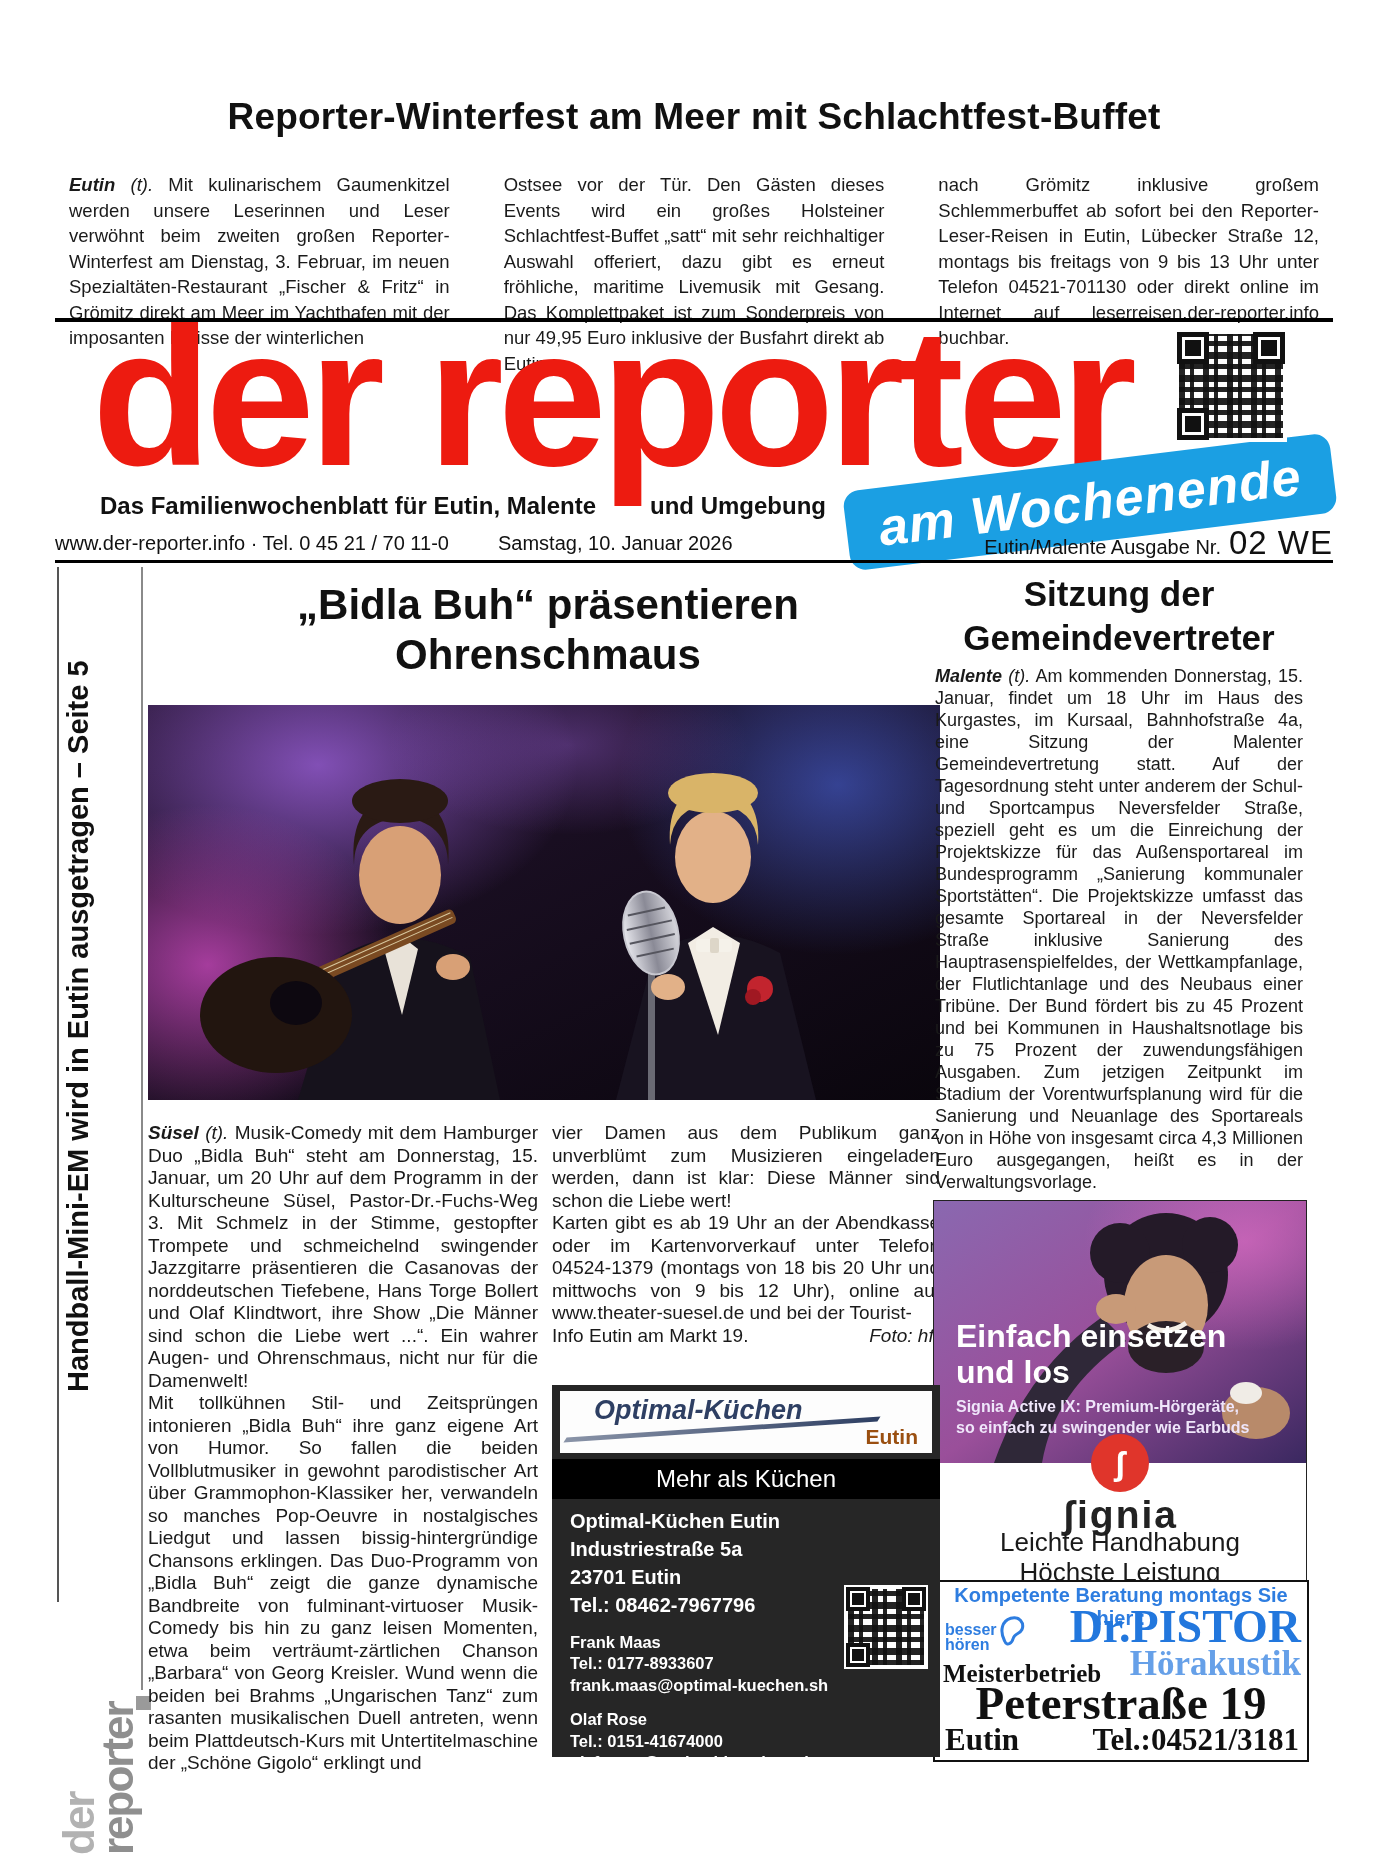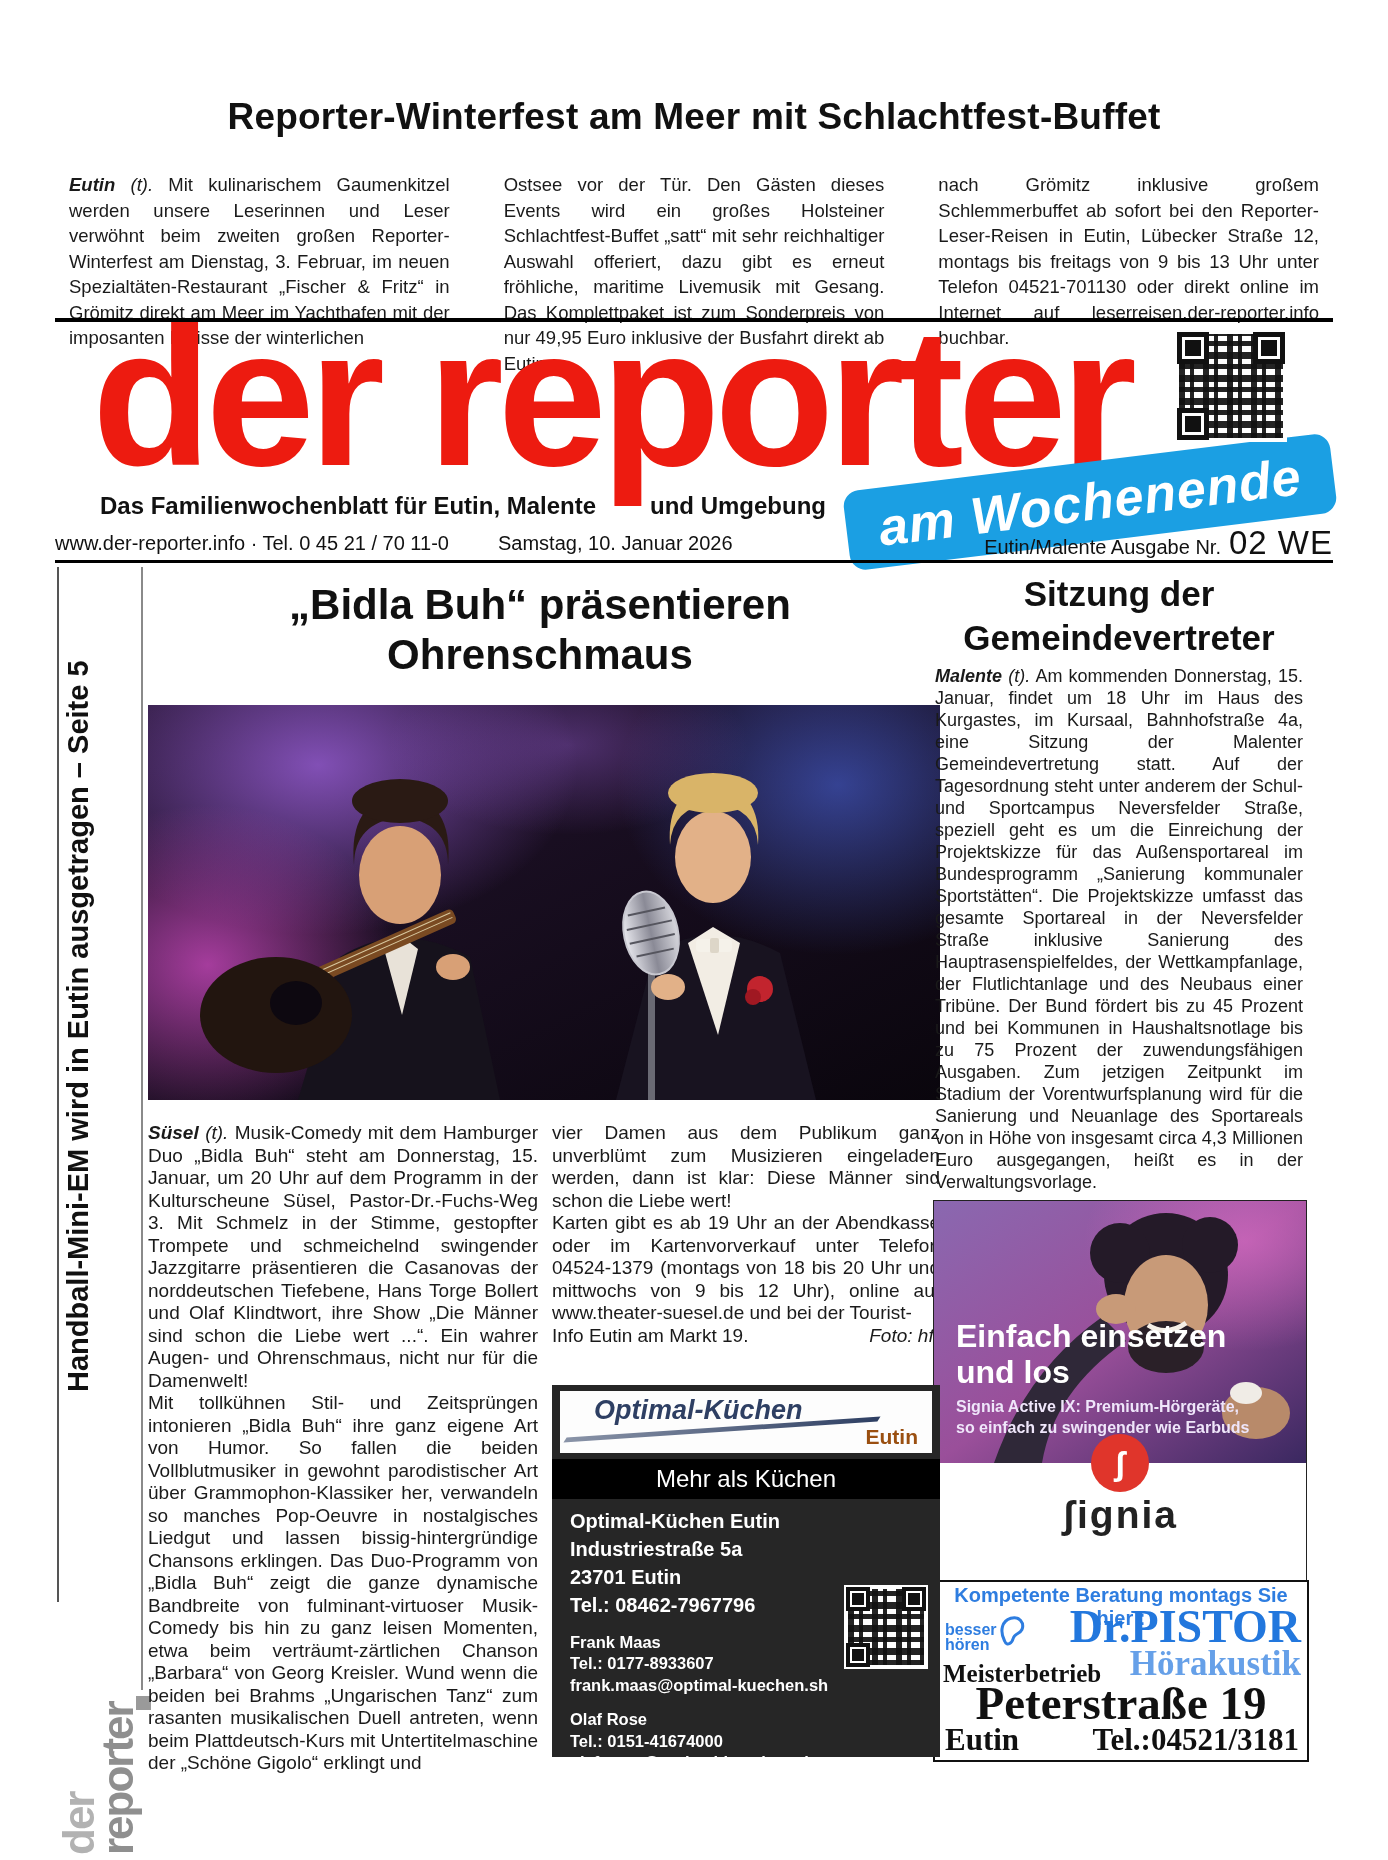--- a/index.html
+++ b/index.html
@@ -35,21 +35,21 @@
   .info-edition .num{font-size:33px;letter-spacing:1px;}
   
   .vrule-a{left:57px;top:567px;width:2px;height:1035px;background:#555;}
   .vrule-b{left:141px;top:567px;width:2px;height:1123px;background:#8a8a8a;}
   .rule-cap{left:136px;top:1696px;width:15px;height:14px;background:#9a9a9a;}
   .side-head{left:62px;top:1392px;width:692px;transform:rotate(-90deg);transform-origin:0 0;font-size:29px;font-weight:bold;white-space:nowrap;}
   .side-logo{left:60px;top:1855px;width:222px;transform:rotate(-90deg);transform-origin:0 0;font-weight:bold;font-size:44px;line-height:.88;letter-spacing:-2px;}
   .side-logo .g1{color:#b2b2b2;display:block;}
   .side-logo .g2{color:#8f8f8f;display:block;}
   
-  .main-headline{left:144px;top:580px;width:792px;text-align:center;font-weight:bold;font-size:42px;line-height:1.2;}
+  .main-headline{left:152px;top:580px;width:792px;text-align:center;font-weight:bold;font-size:42px;line-height:1.2;}
   .photo{left:148px;top:705px;width:792px;height:395px;overflow:hidden;background:#0d0812;}
   .mcol{font-size:19px;line-height:22.5px;text-align:justify;color:#1a1a1a;}
   .mcol p{margin:0;}
   .col1{left:148px;top:1122px;width:390px;}
   .col2{left:552px;top:1122px;width:388px;}
   .lastline{display:flex;justify-content:space-between;}
   .credit{font-style:italic;}
   
   .right-headline{left:933px;top:572px;width:372px;text-align:center;font-weight:bold;font-size:35px;line-height:1.25;}
   .right-body{left:935px;top:665px;width:368px;font-size:18px;line-height:22px;text-align:justify;color:#1a1a1a;}
@@ -251,20 +251,25 @@
     <div class="head">
       <div>Einfach einsetzen</div>
       <div>und los</div>
     </div>
     <div class="sub">
       <div>Signia Active IX: Premium-Hörgeräte,</div>
       <div>so einfach zu swingender wie Earbuds</div>
     </div>
     <div class="dot">ʃ</div>
     <div class="brand">ʃignia</div>
+    <div class="feat">
+      <div>Leichte Handhabung</div>
+      <div>Höchste Leistung</div>
+      <div>Cooles Design</div>
+    </div>
   </div>
 
   <div class="abs pistor">
     <div class="tagline">Kompetente Beratung montags Sie hier :</div>
     <div class="bh">
       <div>besser</div>
       <div>hören</div>
     </div>
     <div class="ear">
       <svg width="30" height="40" viewBox="0 0 24 30">

